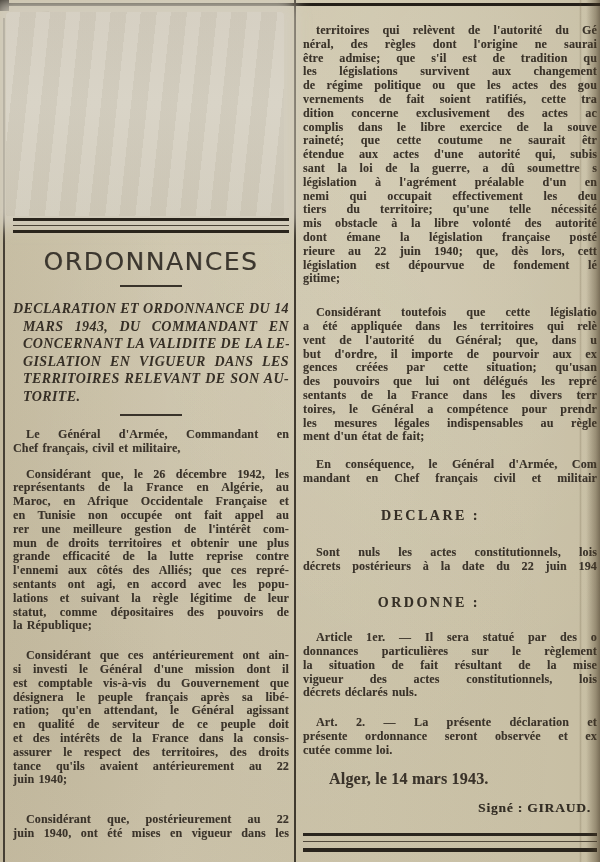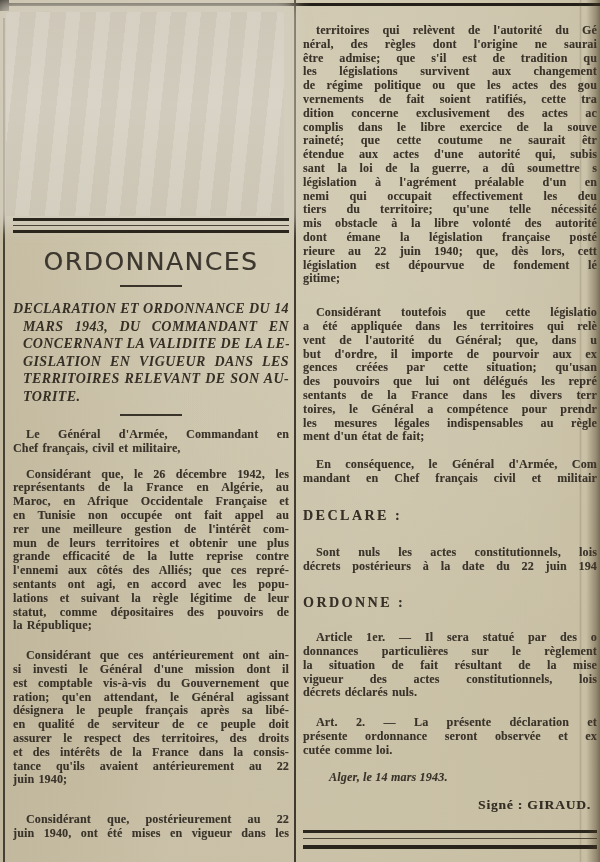--- a/index.html
+++ b/index.html
@@ -51,24 +51,24 @@
   .decree-heading{margin-top:13px;font-weight:bold;font-size:14px;line-height:17.5px;letter-spacing:.4px;color:#362f26;font-style:italic;}
   .decree-heading .tl{margin-left:10px;}
   .decree-heading .tl:first-child{margin-left:0;}
   
   .para{font-size:12px;font-weight:bold;line-height:13.8px;letter-spacing:.15px;word-spacing:1px;
         text-shadow:.3px .3px 0 rgba(58,51,42,.30);}
   .para .tl:first-child{text-indent:13px;}
   .tl{text-align:justify;text-align-last:justify;white-space:nowrap;overflow:hidden;}
   .tl-last{text-align-last:left;} .mt12{margin-top:12px;} .mt14{margin-top:14px;}
   .mt16{margin-top:16px;} .mt20{margin-top:20px;} .mt22{margin-top:22px;} .mt26{margin-top:26px;}
-  .center-label{font-size:14px;font-weight:bold;letter-spacing:2.5px;text-align:left;
-    padding-right:44px;color:#352f26;text-shadow:.3px .3px 0 rgba(58,51,42,.35);}
-  .place-date{font-size:12px;font-weight:bold;text-indent:26px;letter-spacing:.2px;
-    text-shadow:.3px .3px 0 rgba(58,51,42,.3);font-style:italic;}
+  .center-label{font-size:14px;font-weight:bold;letter-spacing:2.5px;text-align:right;
+    padding-right:117px;color:#352f26;text-shadow:.3px .3px 0 rgba(58,51,42,.35);}
+  .place-date{font-size:16px;font-weight:bold;text-indent:26px;letter-spacing:.2px;
+    text-shadow:.3px .3px 0 rgba(58,51,42,.3);}
   .signature{font-size:13.5px;font-weight:bold;text-align:right;padding-right:6px;letter-spacing:.8px;
     color:#332d24;text-shadow:.35px .35px 0 rgba(50,44,35,.4);}
   
   .bottom-rules{margin-top:17px;}
   .bottom-rules .b1{height:3px;background:#2b261e;}
   .bottom-rules .b2{height:1.5px;background:#50483a;margin-top:5px;}
   .bottom-rules .b3{height:3.5px;background:#29241c;margin-top:6px;}
 </style>
 </head>
 <body>
@@ -110,38 +110,38 @@
         <div class="tl">Le Général d'Armée, Commandant en</div>
         <div class="tl tl-last">Chef français, civil et militaire,</div>
       </div>
 
     <div class="para mt12">
         <div class="tl">Considérant que, le 26 décembre 1942, les</div>
         <div class="tl">représentants de la France en Algérie, au</div>
         <div class="tl">Maroc, en Afrique Occidentale Française et</div>
         <div class="tl">en Tunisie non occupée ont fait appel au</div>
         <div class="tl">rer une meilleure gestion de l'intérêt com-</div>
-        <div class="tl">mun de leurs territoires et obtenir une plus</div>
+        <div class="tl">mun de droits territoires et obtenir une plus</div>
         <div class="tl">grande efficacité de la lutte reprise contre</div>
         <div class="tl">l'ennemi aux côtés des Alliés; que ces repré-</div>
         <div class="tl">sentants ont agi, en accord avec les popu-</div>
         <div class="tl">lations et suivant la règle légitime de leur</div>
         <div class="tl">statut, comme dépositaires des pouvoirs de</div>
         <div class="tl tl-last">la République;</div>
       </div>
 
     <div class="para mt16">
         <div class="tl">Considérant que ces antérieurement ont ain-</div>
         <div class="tl">si investi le Général d'une mission dont il</div>
         <div class="tl">est comptable vis-à-vis du Gouvernement que</div>
+        <div class="tl">désignera le peuple français après sa libé-</div>
         <div class="tl">ration; qu'en attendant, le Général agissant</div>
-        <div class="tl">désignera le peuple français après sa libé-</div>
         <div class="tl">en qualité de serviteur de ce peuple doit</div>
+        <div class="tl">et des intérêts de la France dans la consis-</div>
         <div class="tl">assurer le respect des territoires, des droits</div>
-        <div class="tl">et des intérêts de la France dans la consis-</div>
         <div class="tl">tance qu'ils avaient antérieurement au 22</div>
         <div class="tl tl-last">juin 1940;</div>
       </div>
 
     <div class="para mt26">
         <div class="tl">Considérant que, postérieurement au 22</div>
         <div class="tl">juin 1940, ont été mises en vigueur dans les</div>
       </div>
   </div>
 

